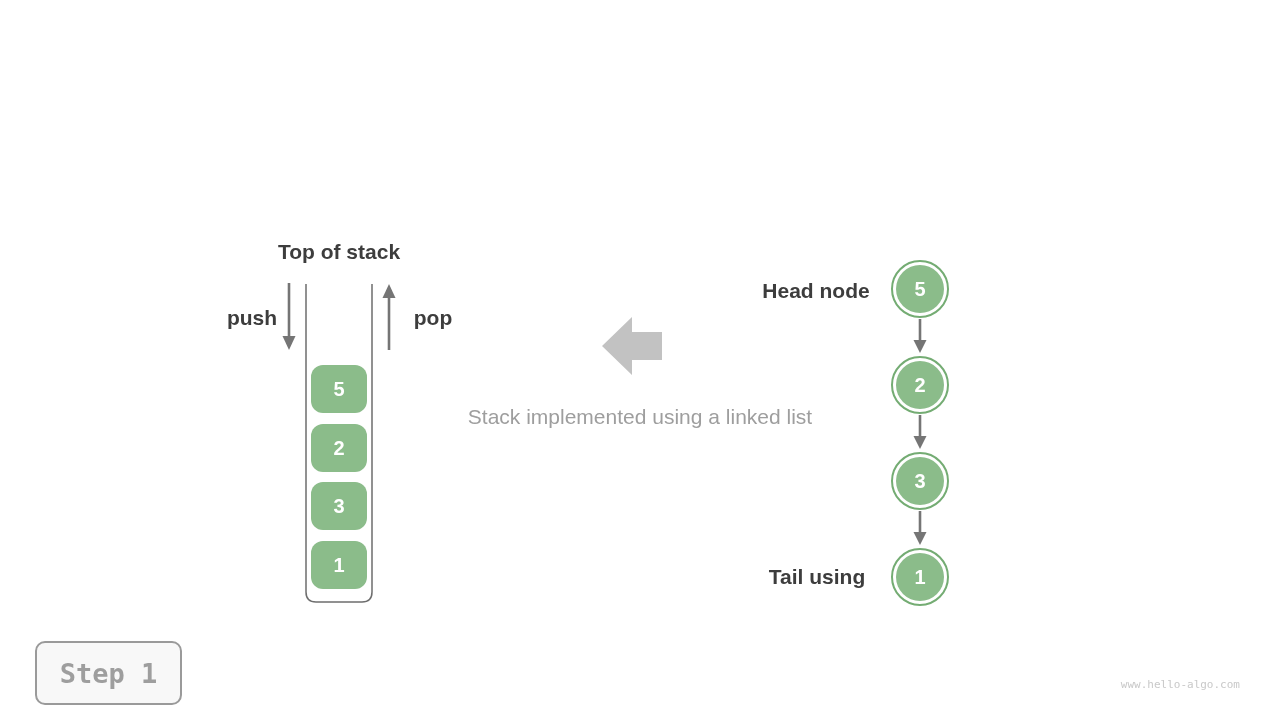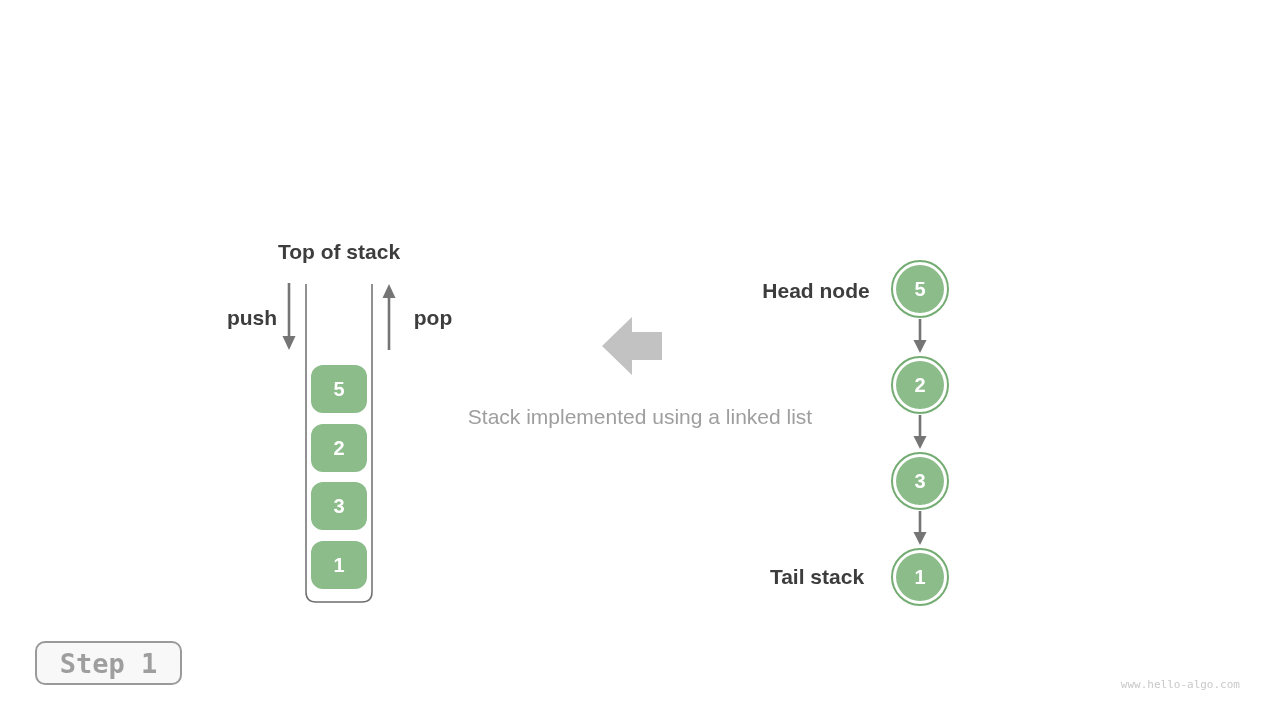--- a/index.html
+++ b/index.html
@@ -94,21 +94,21 @@
     font-size: 20px; font-weight: bold;
   }
   .node-0 { top: 260px; }
   .node-1 { top: 356px; }
   .node-2 { top: 452px; }
   .node-3 { top: 548px; }
 
   .step-badge {
     position: absolute;
     left: 35px; top: 641px;
-    width: 147px; height: 44px;
+    width: 147px; height: 64px;
     background: var(--badge_bg);
     border: 2px solid var(--badge_border);
     border-radius: 10px;
     display: flex; align-items: center; justify-content: center;
     font-family: "DejaVu Sans Mono", monospace;
     font-weight: bold;
     font-size: 27px;
     color: var(--text_gray);
   }
   .watermark {
@@ -160,21 +160,21 @@
   <div class="label pop-label">pop</div>
 
   <div class="stack-item item-0">5</div>
   <div class="stack-item item-1">2</div>
   <div class="stack-item item-2">3</div>
   <div class="stack-item item-3">1</div>
 
   <div class="caption">Stack implemented using a linked list</div>
 
   <div class="label head-label">Head node</div>
-  <div class="label tail-label">Tail stack</div>
+  <div class="label tail-label">Tail using</div>
 
   <div class="node node-0">
     <span class="node-inner">5</span>
   </div>
   <div class="node node-1">
     <span class="node-inner">2</span>
   </div>
   <div class="node node-2">
     <span class="node-inner">3</span>
   </div>

